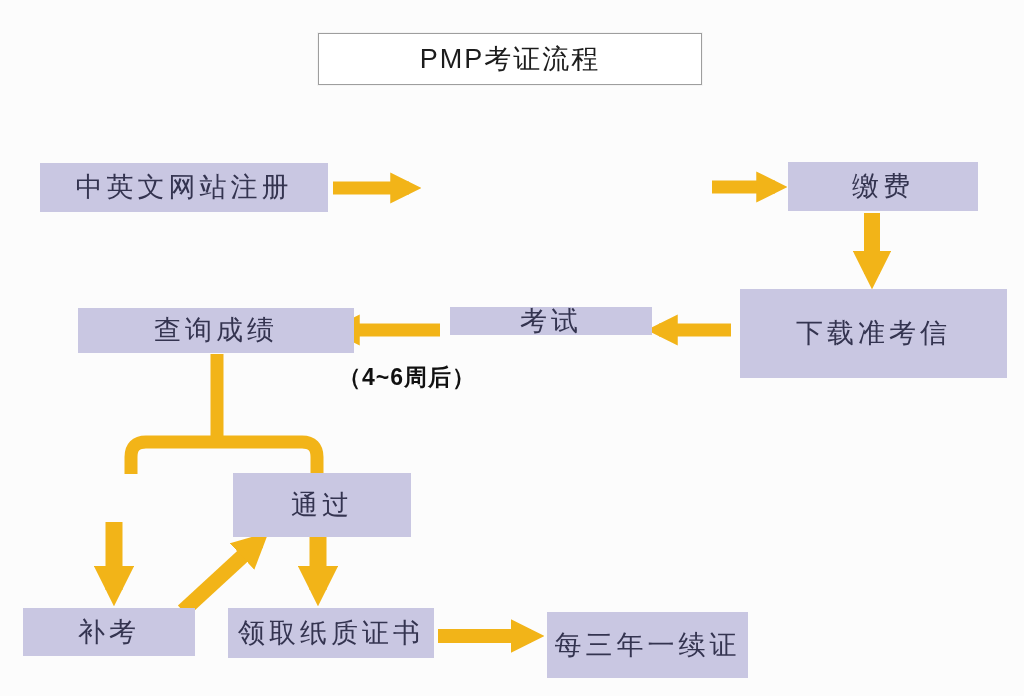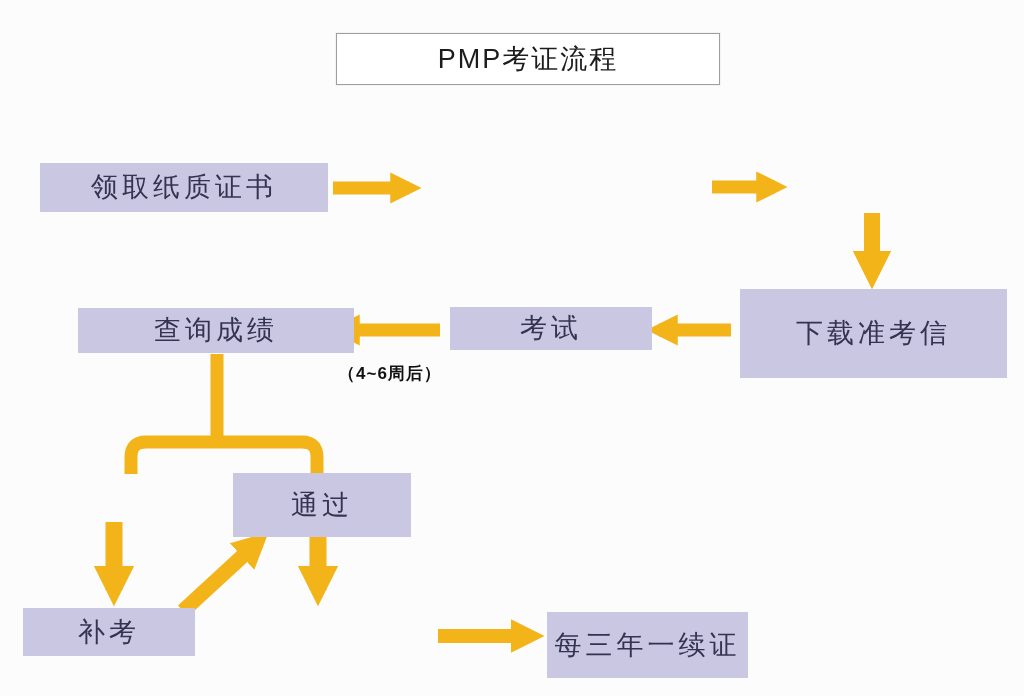--- a/index.html
+++ b/index.html
@@ -28,42 +28,42 @@
   .w14{stroke-width:14px;}
   .w15{stroke-width:15px;}
   .w16{stroke-width:16px;}
   .w17{stroke-width:17px;}
   .ah-head{fill:var(--arrow);}
   .title-box{
     position:absolute;left:318px;top:33px;width:384px;height:52px;
     background:#ffffff;
     border:1px solid var(--title-border);
     box-shadow:0 0 0 1px rgba(0,0,0,0.03);
-    display:flex;align-items:center;justify-content:center;margin-left:18px;
+    display:flex;align-items:center;justify-content:center;
   }
   .title-box .tl{
     font-size:27px;color:#1c1c1c;letter-spacing:2px;font-weight:500;
   }
   .node{
     position:absolute;
     background:var(--node-fill);
     color:var(--node-text);
     display:flex;flex-direction:column;align-items:center;justify-content:center;
     text-align:center;
   }
   .node .nl{
     font-size:27px;letter-spacing:4px;line-height:1.2;
   }
   .node .ns{
     font-size:25px;letter-spacing:1px;line-height:1.25;
   }
   .note{
     position:absolute;
     color:var(--label-text);
-    font-size:17px;font-weight:600;letter-spacing:1px;
+    font-size:23px;font-weight:600;letter-spacing:1px;
     white-space:nowrap;
   }
 </style>
 </head>
 <body>
 
 <div class="canvas">
 
   <svg class="connectors" viewBox="0 0 1024 696" aria-hidden="true">
     <defs>
@@ -82,46 +82,52 @@
     <line class="edge w17" x1="318" y1="522" x2="318" y2="590" marker-end="url(#ah)"></line>
     <line class="edge w15" x1="183" y1="611" x2="258" y2="542" marker-end="url(#ah)"></line>
     <line class="edge w14" x1="438" y1="636" x2="531" y2="636" marker-end="url(#ah)"></line>
   </svg>
 
   <div class="title-box">
     <span class="tl">PMP考证流程</span>
   </div>
 
   <div class="node" style="left:40px;top:163px;width:288px;height:49px">
-    <span class="nl">领取纸质证书</span>
+    <span class="nl">中英文网站注册</span>
   </div>
 
 
+  <div class="node" style="left:788px;top:162px;width:190px;height:49px">
+    <span class="nl">缴费</span>
+  </div>
 
   <div class="node" style="left:740px;top:289px;width:267px;height:89px">
     <span class="nl">下载准考信</span>
   </div>
 
-  <div class="node" style="left:450px;top:307px;width:202px;height:43px">
+  <div class="node" style="left:450px;top:307px;width:202px;height:28px">
     <span class="nl">考试</span>
   </div>
 
   <div class="node" style="left:78px;top:308px;width:276px;height:45px">
     <span class="nl">查询成绩</span>
   </div>
 
 
   <div class="node" style="left:233px;top:473px;width:178px;height:64px">
     <span class="nl">通过</span>
   </div>
 
   <div class="node" style="left:23px;top:608px;width:172px;height:48px">
     <span class="nl">补考</span>
   </div>
 
+  <div class="node" style="left:228px;top:608px;width:206px;height:50px">
+    <span class="nl">领取纸质证书</span>
+  </div>
 
   <div class="node" style="left:547px;top:612px;width:201px;height:66px">
     <span class="nl">每三年一续证</span>
   </div>
 
   <div class="note" style="left:338px;top:362px">（4~6周后）</div>
 
 
 </div>
 

